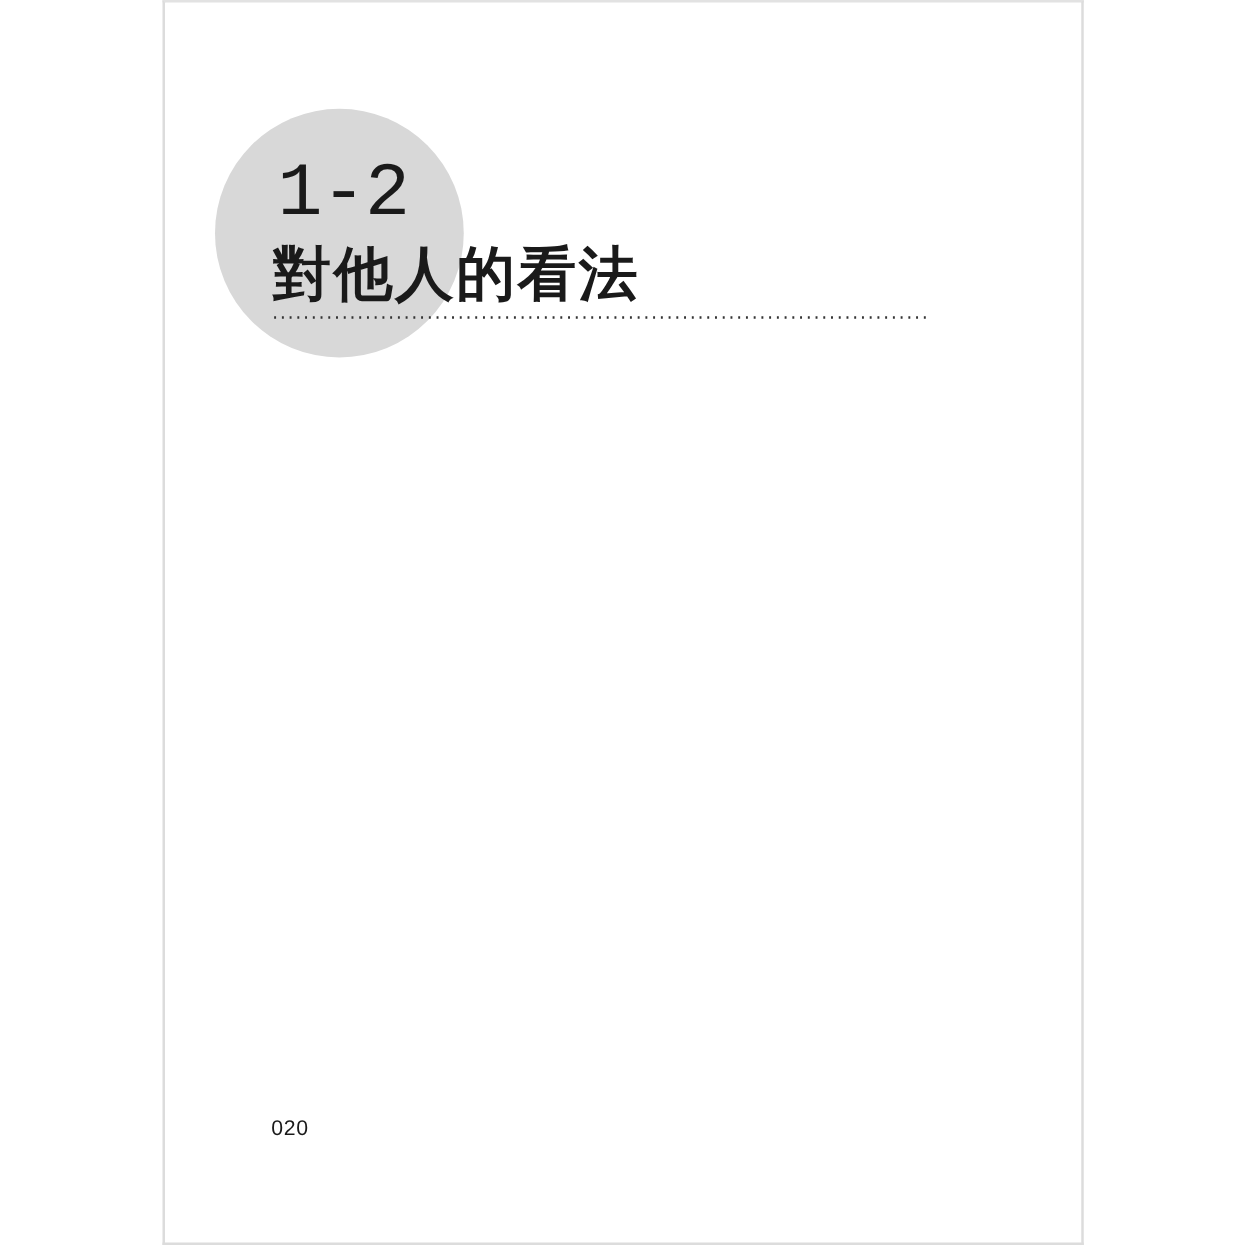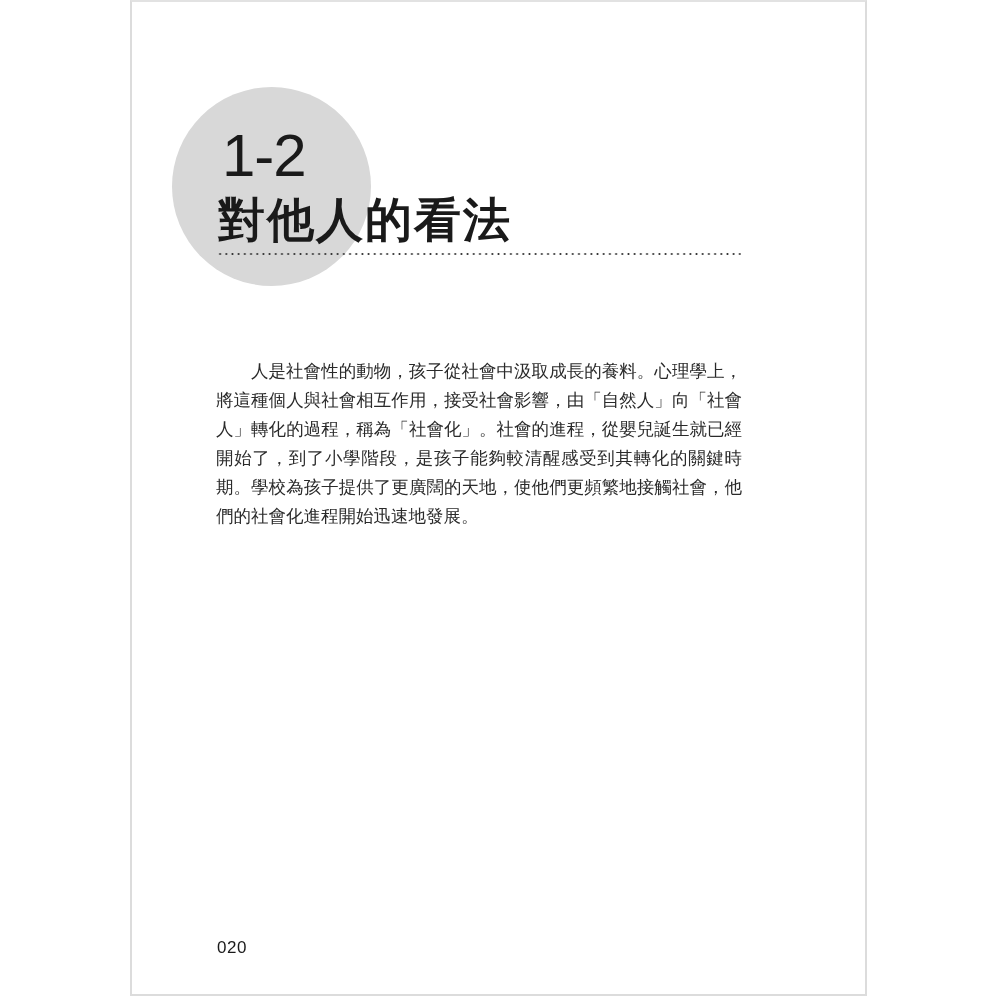--- a/index.html
+++ b/index.html
@@ -32,21 +32,21 @@
       top: 87px;
       width: 199px;
       height: 199px;
       border-radius: 50%;
       background: #d8d8d8;
     }
     .chapter-number {
       position: absolute;
       left: 222px;
       top: 126px;
-      font-family: Liberation Sans, sans-serif;
+      font-family: Liberation Mono, monospace;
       font-size: 60px;
       font-weight: 400;
       color: #1a1a1a;
       line-height: 1;
       letter-spacing: -1px;
     }
     .chapter-title {
       position: absolute;
       left: 218px;
       top: 196px;
@@ -80,37 +80,36 @@
       text-align: justify;
     }
     .body-text p {
       margin: 0;
       text-indent: 2em;
       text-align: justify;
     }
     .page-number {
       position: absolute;
       left: 217px;
-      top: 938px;
+      top: 893px;
       font-family: "Liberation Sans", sans-serif;
       font-size: 17px;
       color: #1a1a1a;
       letter-spacing: 0.5px;
     }
   </style>
 </head>
 <body>
 
 <div class="page"></div>
 
 <div class="chapter-circle"></div>
 
 <div class="chapter-number">1-2</div>
 
 <div class="chapter-title">對他人的看法</div>
 
 <div class="dotted-rule"></div>
 
 <div class="body-text">
-  <p>人是社會性的動物，孩子從社會中汲取成長的養料。心理學上，將這種個人與社會相互作用，接受社會影響，由「自然人」向「社會人」轉化的過程，稱為「社會化」。社會的進程，從嬰兒誕生就已經開始了，到了小學階段，是孩子能夠較清醒感受到其轉化的關鍵時期。學校為孩子提供了更廣闊的天地，使他們更頻繁地接觸社會，他們的社會化進程開始迅速地發展。</p>
 </div>
 
 <div class="page-number">020</div>
 
 </body></html>

